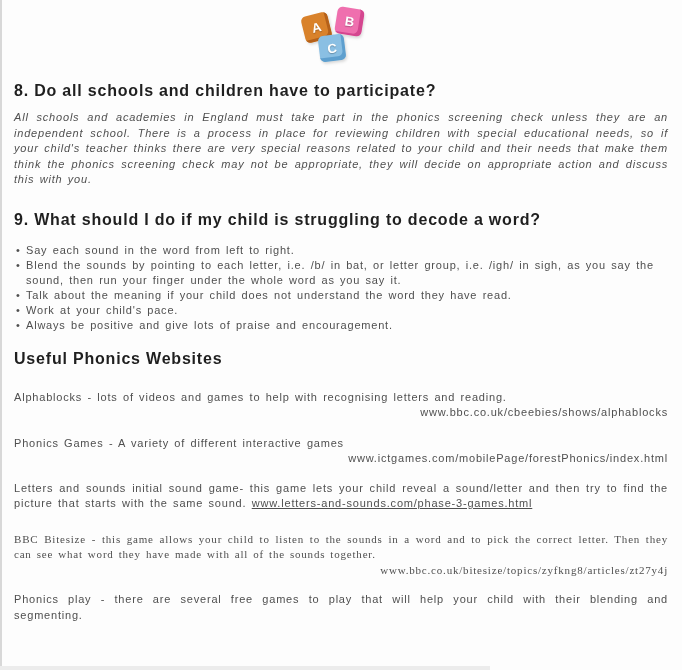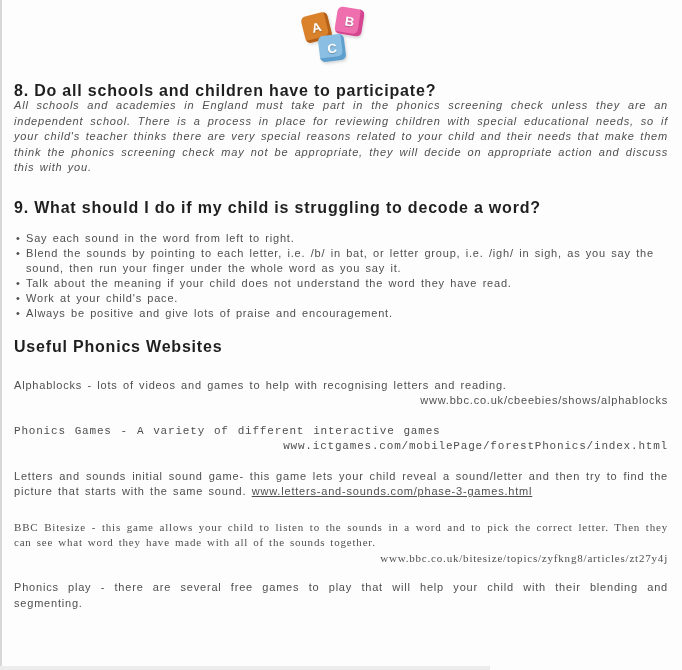--- a/index.html
+++ b/index.html
@@ -54,38 +54,39 @@
     transform:rotate(-7deg);
     width:26px; height:26px;
   }
   
   .question {
     font-size:16px; font-weight:bold; color:#1f1f1f;
     letter-spacing:0.8px; line-height:14px;
   }
   .q8-heading { margin-top:18px; }
   .q8-body {
+    margin-top:12px;
     font-size:11px; font-style:italic;
     letter-spacing:0.8px; word-spacing:1.5px;
     line-height:15.5px;
     text-align:justify;
   }
   .q9-heading { margin-top:25px; }
   .bullet-list { list-style:none; margin-top:16px; }
   .bullet-item {
     display:flex;
     font-size:11px; letter-spacing:0.8px; word-spacing:1.5px;
     line-height:15px;
   }
   .bullet-marker { width:12px; flex:0 0 12px; padding-left:2px; }
   .bullet-text { flex:1; }
   .websites-heading { margin-top:19px; }
   .entry { font-size:11px; letter-spacing:0.8px; word-spacing:1.5px; line-height:15.5px; text-align:justify; }
   .entry-1 { margin-top:24px; }
-  .entry-2 { margin-top:15px;font-family:Liberation Mono, monospace; }
+  .entry-2 { margin-top:15px; }
   .entry-3 { margin-top:14px; }
   .entry-4 { margin-top:20px;font-family:Liberation Serif, serif; }
   .entry-5 { margin-top:14px; }
   .entry-last-url { margin-top:16px; }
   .url { display:block; text-align:right; }
   .url-inline { display:inline;text-decoration:underline; }
 </style>
 </head>
 <body>
 

